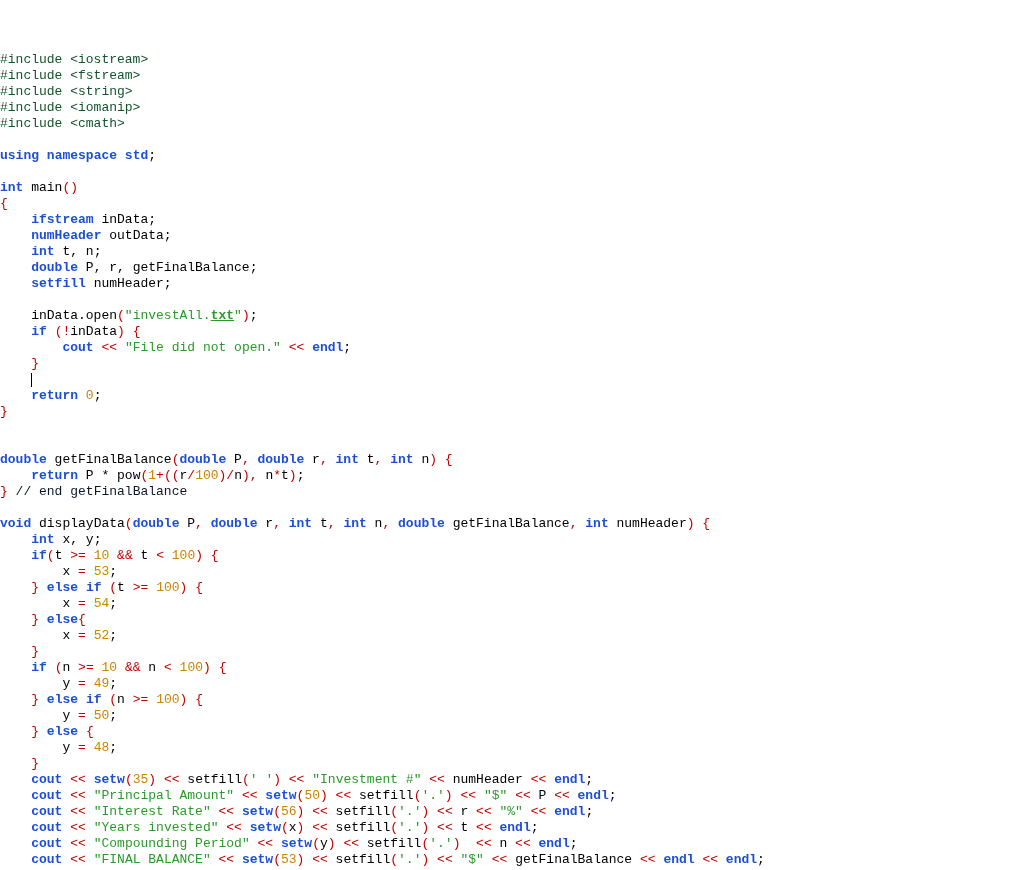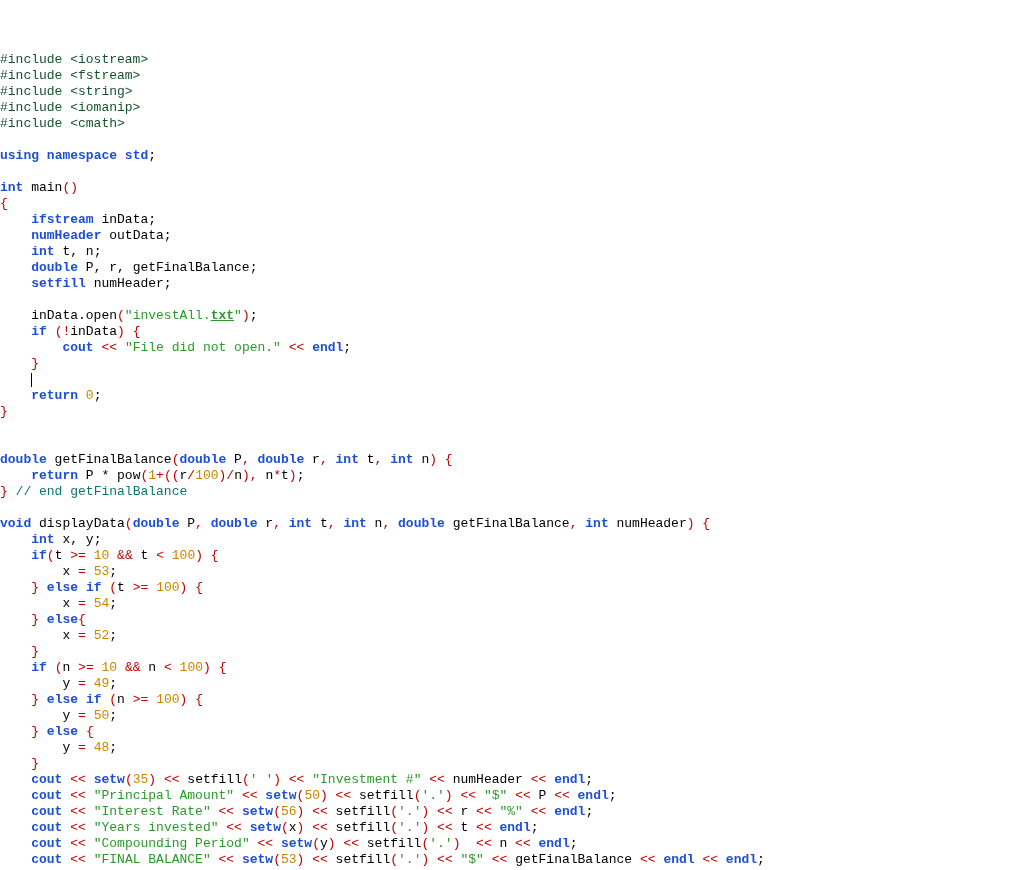--- a/index.html
+++ b/index.html
@@ -14,21 +14,21 @@
   }
   .code-container {
     width: 1024px;
     height: 870px;
   }
   .kw   { color: #1d4ed8; font-weight: bold; }
   .pre  { color: #14532d; }
   .br   { color: #c00000; }
   .str  { color: #2b9a2b; }
   .num  { color: #cc8400; }
-  .cmt  { color: #0f766e; }
+  .cmt  { color: #0f172a; }
   .op1  { color: #c00000; }
   .underline-part { text-decoration: underline; text-decoration-color: #2b9a2b; font-weight: bold; }
   .cursor { display:inline-block; border-left:1px solid #000; height:14px; vertical-align:middle; }
 </style>
 </head>
 <body>
 
 
 <div class="code-container"><span class="pre">#include &lt;iostream&gt;</span>
 <span class="pre">#include &lt;fstream&gt;</span>

